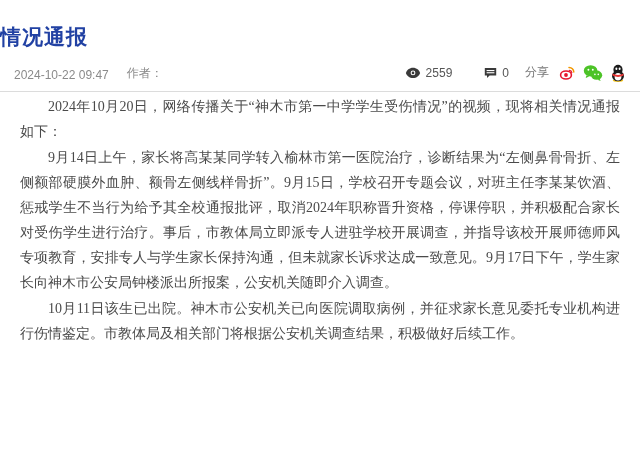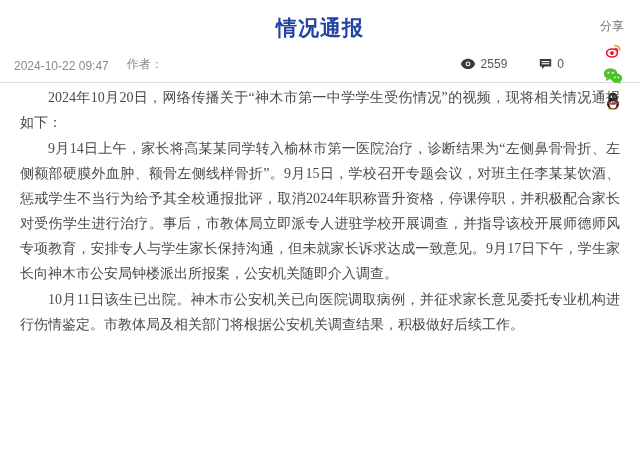--- a/index.html
+++ b/index.html
@@ -5,41 +5,40 @@
   * { box-sizing: border-box; }
   html, body { margin: 0; padding: 0; }
   body {
     width: 640px; height: 452px; overflow: hidden;
     background: #ffffff;
     font-family: "Liberation Sans", sans-serif;
   }
   .page { width: 640px; height: 452px; background: #fff; }
 
   .page-title {
-    text-align: center;
     color: #2141a3;
     font-size: 21px;
     font-weight: bold;
-    padding-top: 14px;
+    padding-top: 23px;
     letter-spacing: 1px;
   }
 
   .meta-row {
     display: flex; align-items: center;
     margin-top: 13px;
     padding: 0 14px;
     font-size: 12px;
     color: #8a8a8a;
     height: 18px;
   }
   .meta-left { display: flex; align-items: flex-end; gap: 18px; white-space: nowrap; }
   .meta-right { margin-left: auto; display: flex; align-items: center; }
   .counter { display: flex; align-items: center; gap: 5px; color: #555; }
   .counter + .counter { margin-left: 32px; }
-  .share-group { display: flex; align-items: center; gap: 7px; margin-left: 36px; flex-direction: column; }
+  .share-group { display: flex; gap: 7px; margin-left: 16px; }
   .share-label { color: #777; margin-right: 2px; }
   .share-btn { display: inline-flex; cursor: pointer; }
 
   .divider { border-bottom: 1px solid #dcdcdc; margin-top: 9px; }
 
   .article {
     padding: 1px 20px 0 20px;
     font-family: "Liberation Serif", serif;
     font-size: 14px;
     line-height: 25px;

